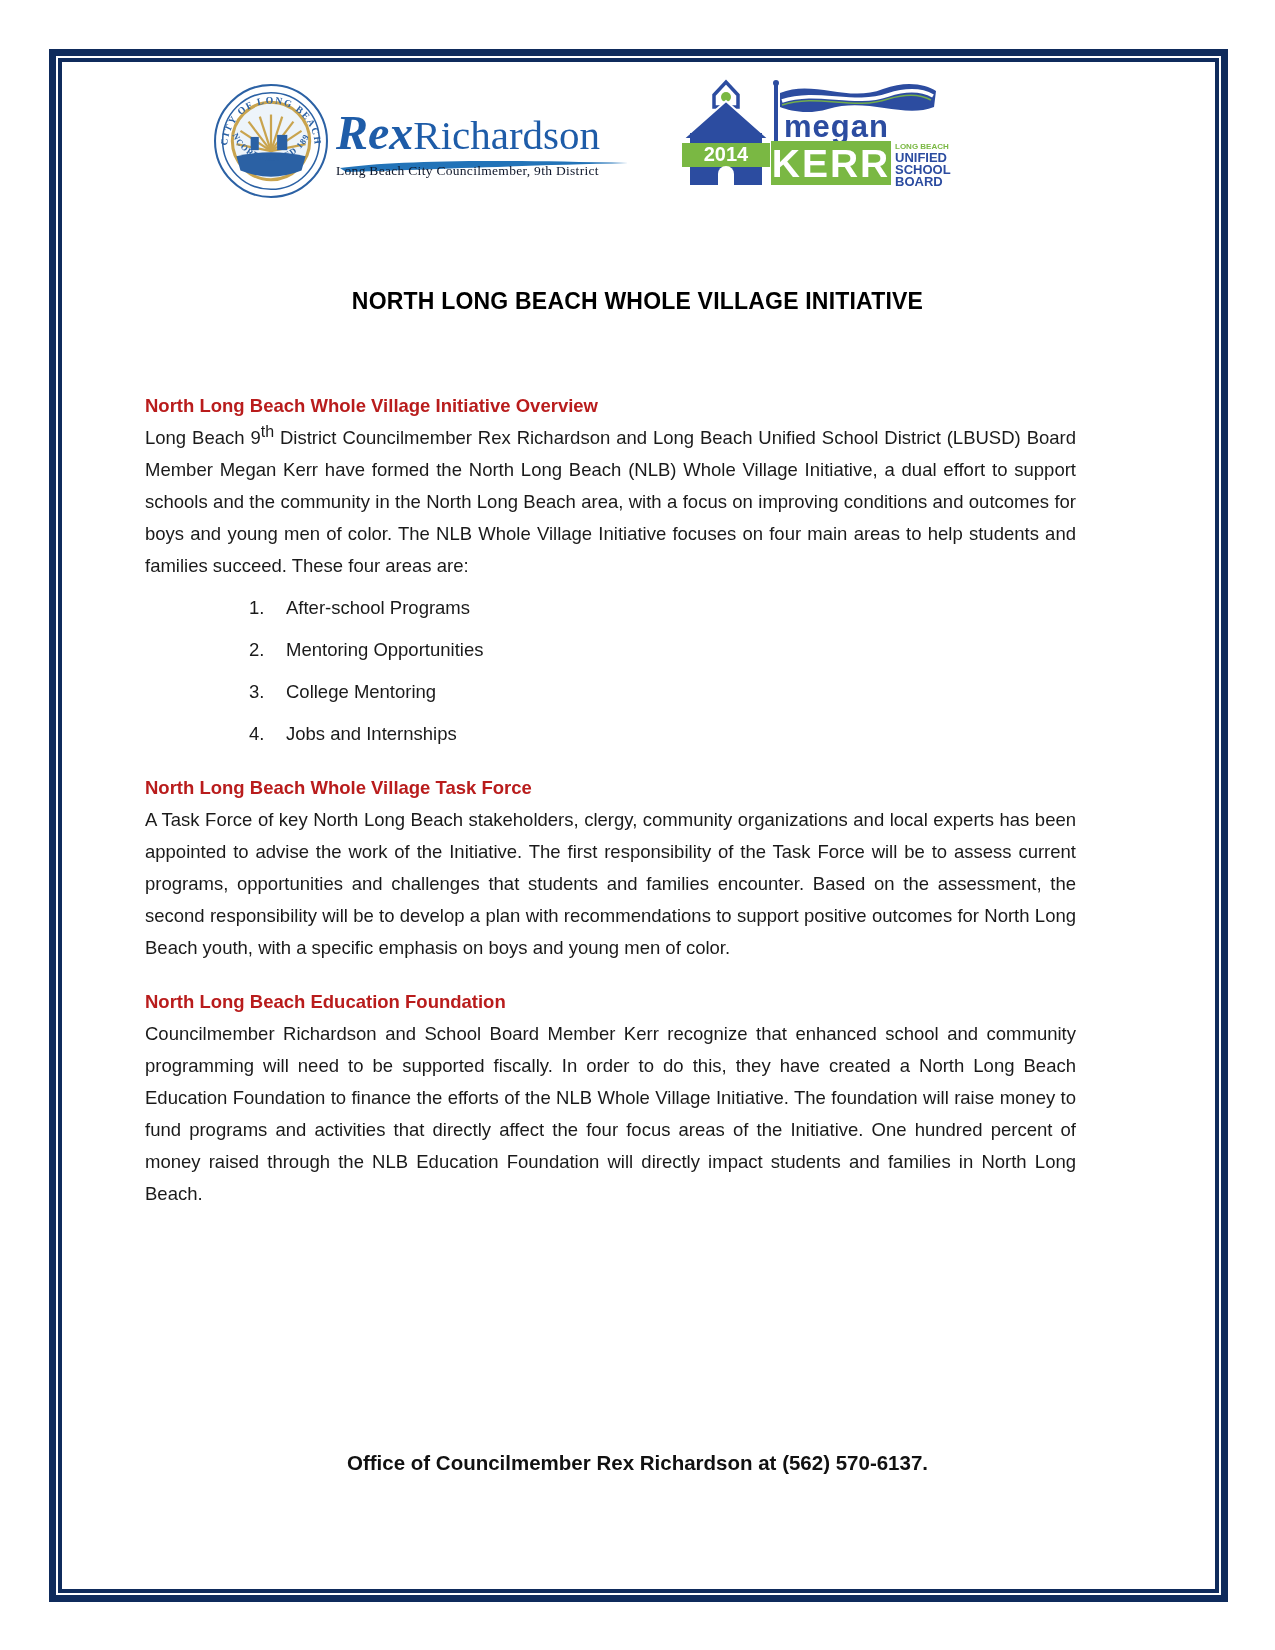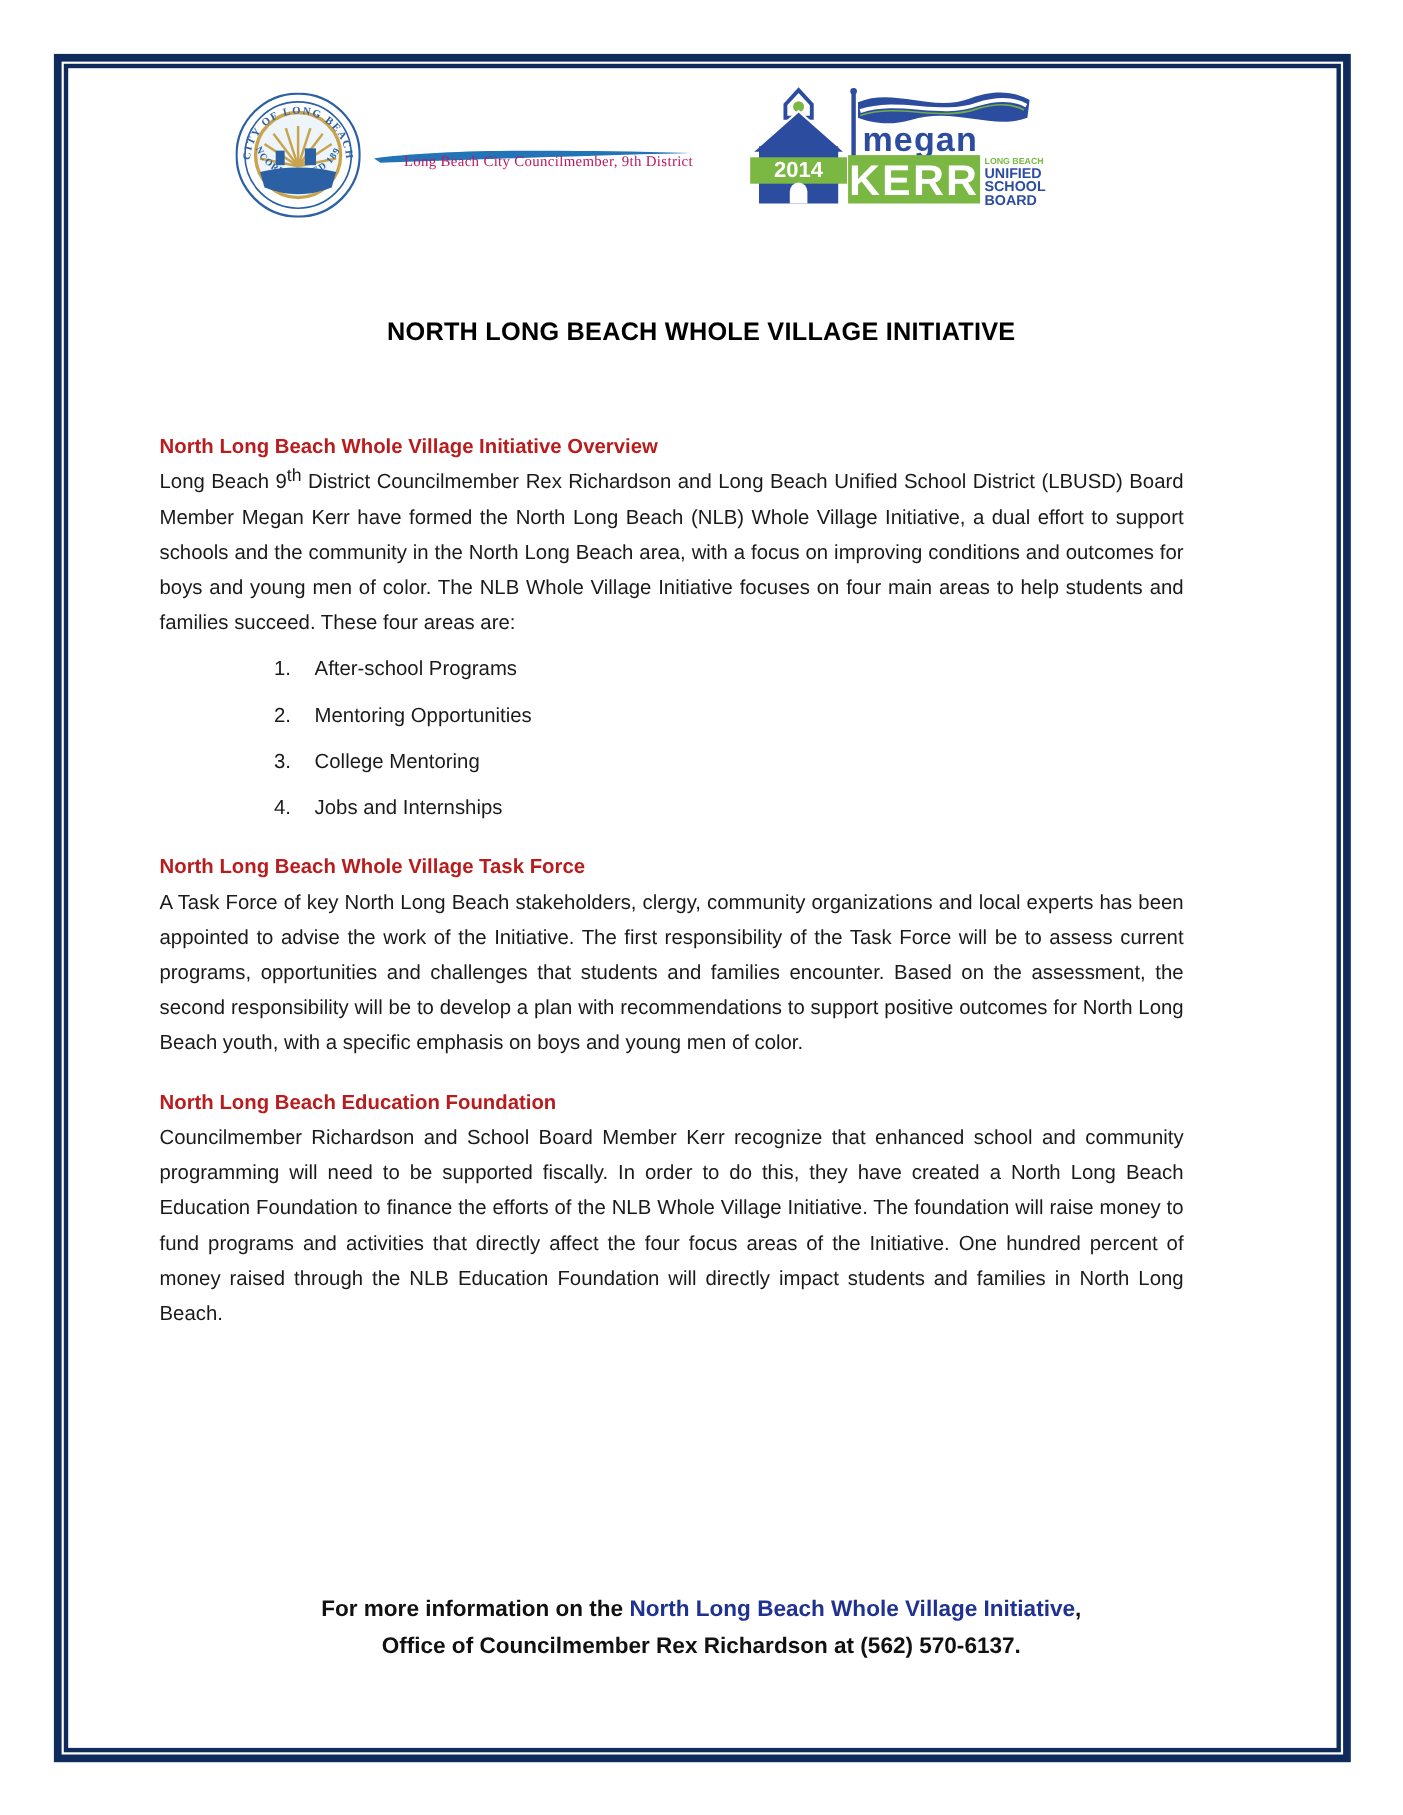--- a/index.html
+++ b/index.html
@@ -12,22 +12,22 @@
     border:7px solid #0F2B5C;box-sizing:border-box;}
   .frame-inner{position:absolute;inset:2px;border:4px solid #0F2B5C;}
 
   
   .rex-logo{position:absolute;left:214px;top:84px;display:flex;align-items:center;gap:8px;}
   .wordmark{margin-top:6px;}
   .rex-name{font-family:"Liberation Serif",serif;color:#1E5CA8;line-height:1;white-space:nowrap;}
   .rex-first{font-style:italic;font-size:48px;font-weight:600;}
   .rex-last{font-size:41px;}
   .swoosh{display:block;margin:2px 0 0 2px;}
-  .tagline{font-family:"Liberation Serif",serif;color:#be185d;font-size:13.5px;
-    text-align:right;margin-top:-10px;letter-spacing:0.3px;}
+  .tagline{font-family:"Liberation Serif",serif;color:#0f172a;font-size:13.5px;
+    text-align:left;margin-top:-10px;letter-spacing:0.3px;}
   .kerr-logo{position:absolute;left:678px;top:76px;}
 
   
   .doc-title{position:absolute;top:288px;left:0;width:100%;text-align:center;
     font-size:23px;font-weight:bold;color:#000;letter-spacing:0.2px;}
 
   
   .content{position:absolute;left:145px;top:390px;width:931px;
     font-size:18.5px;line-height:32px;}
   .section-heading{color:#b91c1c;font-weight:bold;margin:0;}
@@ -74,20 +74,21 @@
     <rect x="62" y="50" width="10" height="15" fill="#2B61A4"></rect>
     <path d="M22,71 Q56,63 90,71 L86,85 Q56,97 26,85 Z" fill="#2B61A4"></path>
     <text font-size="9.5" font-weight="bold" fill="#2B61A4" letter-spacing="1.5" font-family="Liberation Serif,serif">
       <textPath href="#sealTop" startOffset="50%" text-anchor="middle">CITY OF LONG BEACH</textPath>
     </text>
     <text font-size="8.5" font-weight="bold" fill="#2B61A4" letter-spacing="1" font-family="Liberation Serif,serif">
       <textPath href="#sealBottom" startOffset="50%" text-anchor="middle">INCORPORATED 1897</textPath>
     </text>
   </svg>
   <div class="wordmark">
+    <div class="rex-name"><span class="rex-first">Rex</span><span class="rex-last">Richardson</span></div>
     <svg class="swoosh" width="292" height="14" viewBox="0 0 292 14">
       <path d="M2,9 C55,2 140,0 290,4 C170,7 70,11 8,13 Z" fill="#2273B8"></path>
     </svg>
     <div class="tagline">Long Beach City Councilmember, 9th District</div>
   </div>
 </div>
 
 <div class="kerr-logo">
   <svg width="285" height="115" viewBox="0 0 285 115">
 
@@ -151,15 +152,14 @@
 
   <div class="section-heading mt">North Long Beach Whole Village Task Force</div>
   <p class="para">A Task Force of key North Long Beach stakeholders, clergy, community organizations and local experts has been appointed to advise the work of the Initiative.  The first responsibility of the Task Force will be to assess current programs, opportunities and challenges that students and families encounter.  Based on the assessment, the second responsibility will be to develop a plan with recommendations to support positive outcomes for North Long Beach youth, with a specific emphasis on boys and young men of color.</p>
 
   <div class="section-heading mt">North Long Beach Education Foundation</div>
   <p class="para">Councilmember Richardson and School Board Member Kerr recognize that enhanced school and community programming will need to be supported fiscally.  In order to do this, they have created a North Long Beach Education Foundation to finance the efforts of the NLB Whole Village Initiative.  The foundation will raise money to fund programs and activities that directly affect the four focus areas of the Initiative.  One hundred percent of money raised through the NLB Education Foundation will directly impact students and families in North Long Beach.</p>
 
 </div>
 
 <div class="footer">
-  <div><span>For more information on the </span><span class="hl">North Long Beach Whole Village Initiative</span><span>,</span></div>
   <div>Office of Councilmember Rex Richardson at (562) 570-6137.</div>
 </div>
 
 </body></html>

